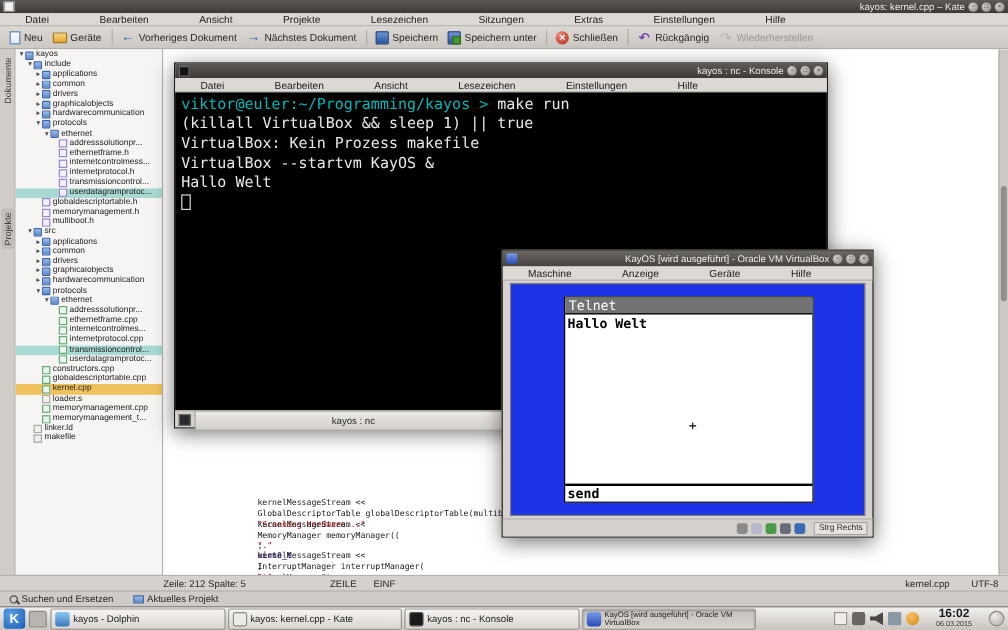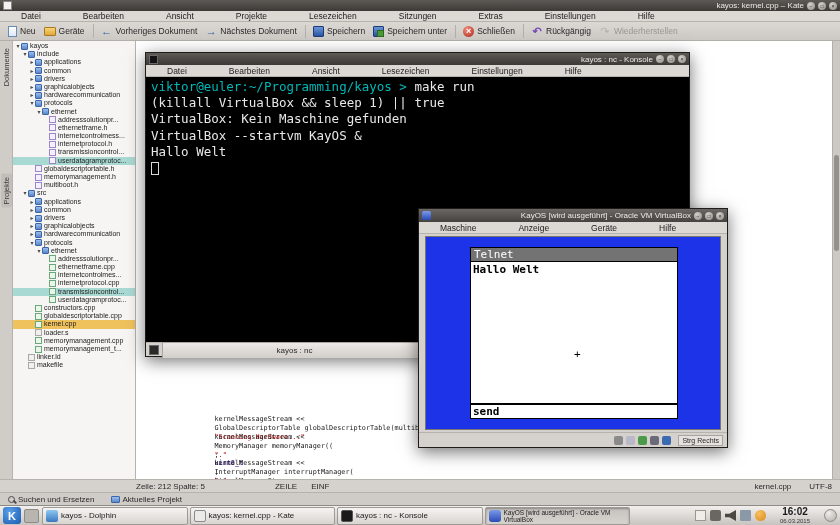--- a/index.html
+++ b/index.html
@@ -616,21 +616,21 @@
 
         <span class="menu-item">Hilfe</span>
 
     </div>
     <div class="term">
 
         <div class="tline"><span class="tprompt">viktor@euler:~/Programming/kayos &gt; </span><span class="ttext">make run</span></div>
 
         <div class="tline"><span class="tprompt"></span><span class="ttext">(killall VirtualBox &amp;&amp; sleep 1) || true</span></div>
 
-        <div class="tline"><span class="tprompt"></span><span class="ttext">VirtualBox: Kein Maschine gefunden</span></div>
+        <div class="tline"><span class="tprompt"></span><span class="ttext">VirtualBox: Kein Prozess makefile</span></div>
 
         <div class="tline"><span class="tprompt"></span><span class="ttext">VirtualBox --startvm KayOS &amp;</span></div>
 
 
         <div class="tline"><span class="tprompt"></span><span class="ttext">Hallo Welt</span></div>
 
       <div class="tcursor"></div>
     </div>
     <div class="konsole-bottom">
       <span class="newtab-ic"></span>

